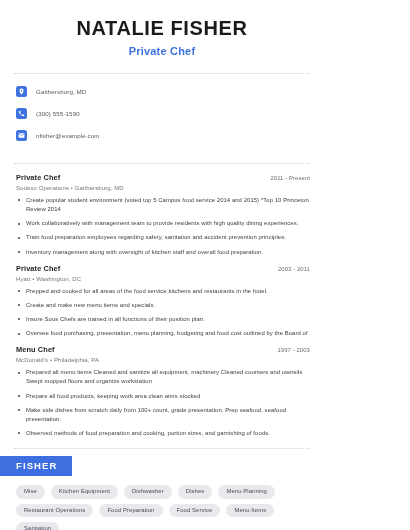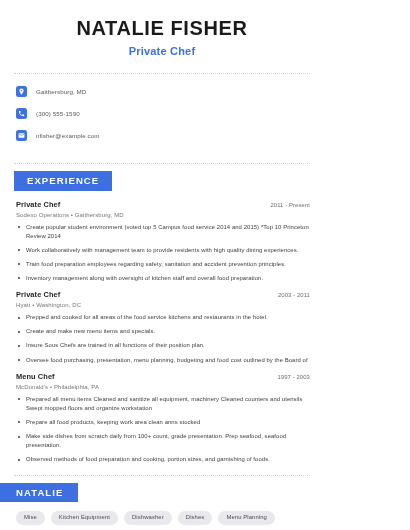--- a/index.html
+++ b/index.html
@@ -199,23 +199,20 @@
         <svg width="7" height="7" viewBox="0 0 24 24" fill="#ffffff">
             <path d="M20 4H4a2 2 0 0 0-2 2v12a2 2 0 0 0 2 2h16a2 2 0 0 0 2-2V6a2 2 0 0 0-2-2zm0 4.2-8 4.8-8-4.8V6l8 4.8L20 6v2.2z"></path>
           </svg>
       </span>
       <span class="contact-text">nfisher@example.com</span>
     </div>
   </div>
 
   <hr class="divider">
 
-  <div class="badge-wrap-exp">
-    <span class="section-badge">EXPERIENCE</span>
-  </div>
 
   <div class="experience">
 
     <div class="job">
       <div class="job-head">
         <span class="job-role">Private Chef</span>
         <span class="job-dates">2011 - Present</span>
       </div>
       <div class="job-company">Sodexo Operations  •  Gaithersburg, MD</div>
       <ul class="bullets">
@@ -252,21 +249,21 @@
         <li>Make side dishes from scratch daily from 100+ count, grade presentation. Prep seafood, seafood presentation.</li>
         <li>Observed methods of food preparation and cooking, portion sizes, and garnishing of foods.</li>
       </ul>
     </div>
 
   </div>
 
   <hr class="divider">
 
   <div class="badge-wrap-skills">
-    <span class="section-badge badge-skills-inner">NATALIE</span>
+    <span class="section-badge badge-skills-inner">FISHER</span>
   </div>
 
   <div class="skills-area">
     <div class="skill-pills">
       <span class="skill-pill">Mise</span>
       <span class="skill-pill">Kitchen Equipment</span>
       <span class="skill-pill">Dishwasher</span>
       <span class="skill-pill">Dishes</span>
       <span class="skill-pill">Menu Planning</span>
       <span class="skill-pill">Restaurant Operations</span>

